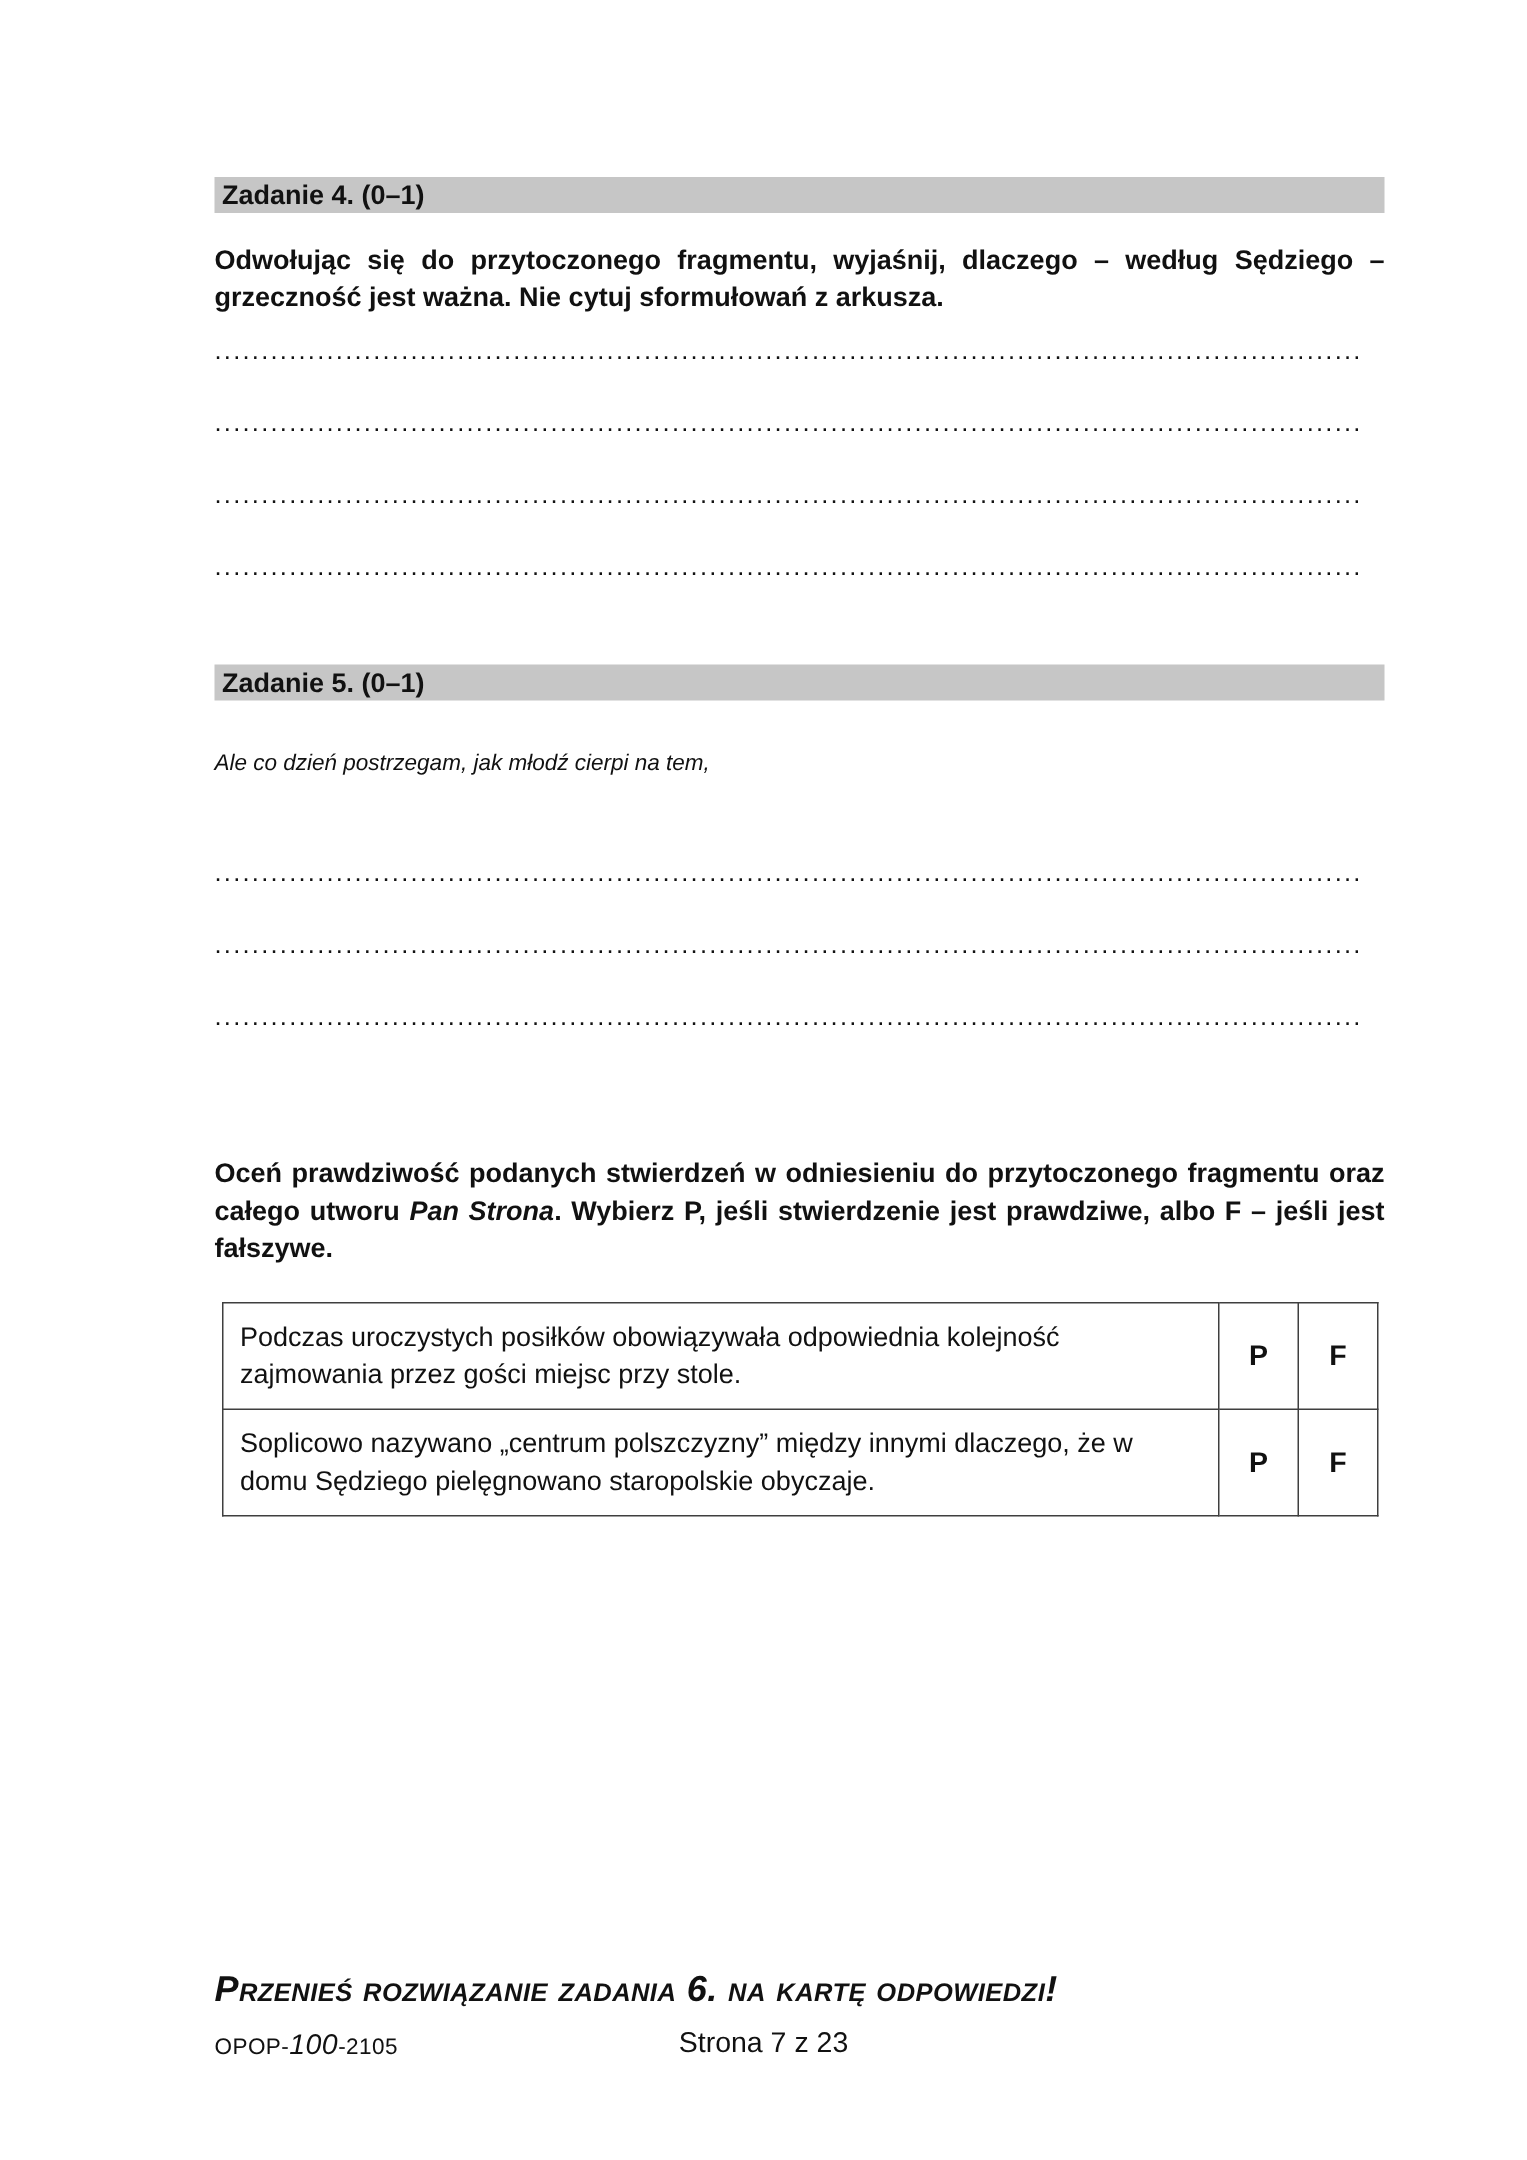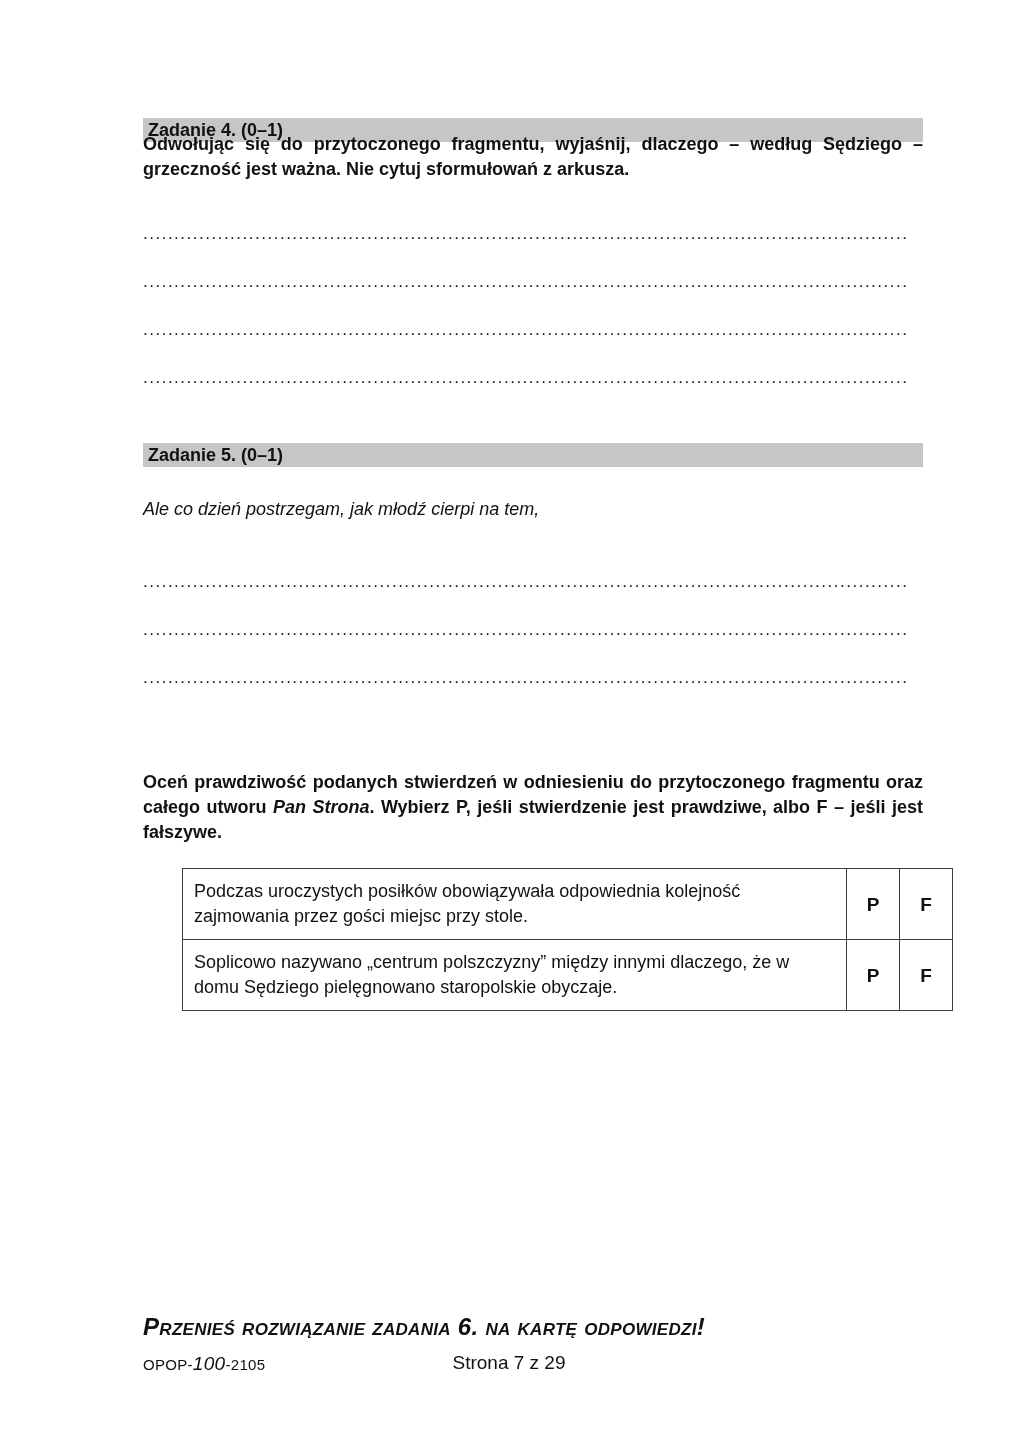--- a/index.html
+++ b/index.html
@@ -33,21 +33,21 @@
     width: 780px;
     font-size: 18px;
     font-weight: bold;
     line-height: 25px;
     text-align: justify;
   }
   .quote-block {
     position: absolute;
     left: 143px;
     width: 780px;
-    font-size: 18px;
+    font-size: 15px;
     font-style: italic;
     line-height: 28px;
   }
   .answer-lines {
     position: absolute;
     left: 143px;
     width: 766px;
   }
   .answer-line {
     height: 48px;
@@ -58,21 +58,20 @@
     letter-spacing: 1.5px;
     color: #111111;
   }
   .tf-table {
     position: absolute;
     left: 148px;
     top: 868px;
     width: 770px;
     border-collapse: collapse;
     table-layout: fixed;
-    margin-left: 34px;
   }
   .tf-table td {
     border: 1.5px solid #3f3f3f;
     font-size: 18px;
     line-height: 25px;
     vertical-align: middle;
   }
   .tf-table td.stmt {
     width: 664px;
     padding: 10px 14px 10px 11px;
@@ -111,21 +110,21 @@
     text-align: center;
     font-size: 19px;
   }
 </style>
 </head>
 <body>
 
 <div class="page">
 
   <div class="task-header" style="top:118px">Zadanie 4. (0–1)</div>
-  <p class="task-body" style="top:132px">Odwołując się do przytoczonego fragmentu, wyjaśnij, dlaczego – według Sędziego – grzeczność jest ważna. Nie cytuj sformułowań z arkusza.</p>
+  <p class="task-body" style="top:161px">Odwołując się do przytoczonego fragmentu, wyjaśnij, dlaczego – według Sędziego – grzeczność jest ważna. Nie cytuj sformułowań z arkusza.</p>
   <div class="answer-lines" style="top:210px">
     <div class="answer-line">........................................................................................................................................................................................................</div>
     <div class="answer-line">........................................................................................................................................................................................................</div>
     <div class="answer-line">........................................................................................................................................................................................................</div>
     <div class="answer-line">........................................................................................................................................................................................................</div>
   </div>
 
   <div class="task-header" style="top:443px">Zadanie 5. (0–1)</div>
   <div class="quote-block" style="top:495px">
     <div>Ale co dzień postrzegam, jak młodź cierpi na tem,</div>
@@ -148,15 +147,15 @@
     <tr>
       <td class="stmt">Soplicowo nazywano „centrum polszczyzny” między innymi dlaczego, że w domu Sędziego pielęgnowano staropolskie obyczaje.</td>
       <td class="pf">P</td>
       <td class="pf">F</td>
     </tr>
   </tbody>
     </table>
 
   <div class="footer-note">Przenieś rozwiązanie zadania 6. na kartę odpowiedzi!</div>
   <div class="form-code"><span>OPOP-</span><span class="code-mid">100</span><span>-2105</span></div>
-  <div class="page-number">Strona 7 z 29</div>
+  <div class="page-number">Strona 7 z 23</div>
 
 </div>
 
 </body></html>

